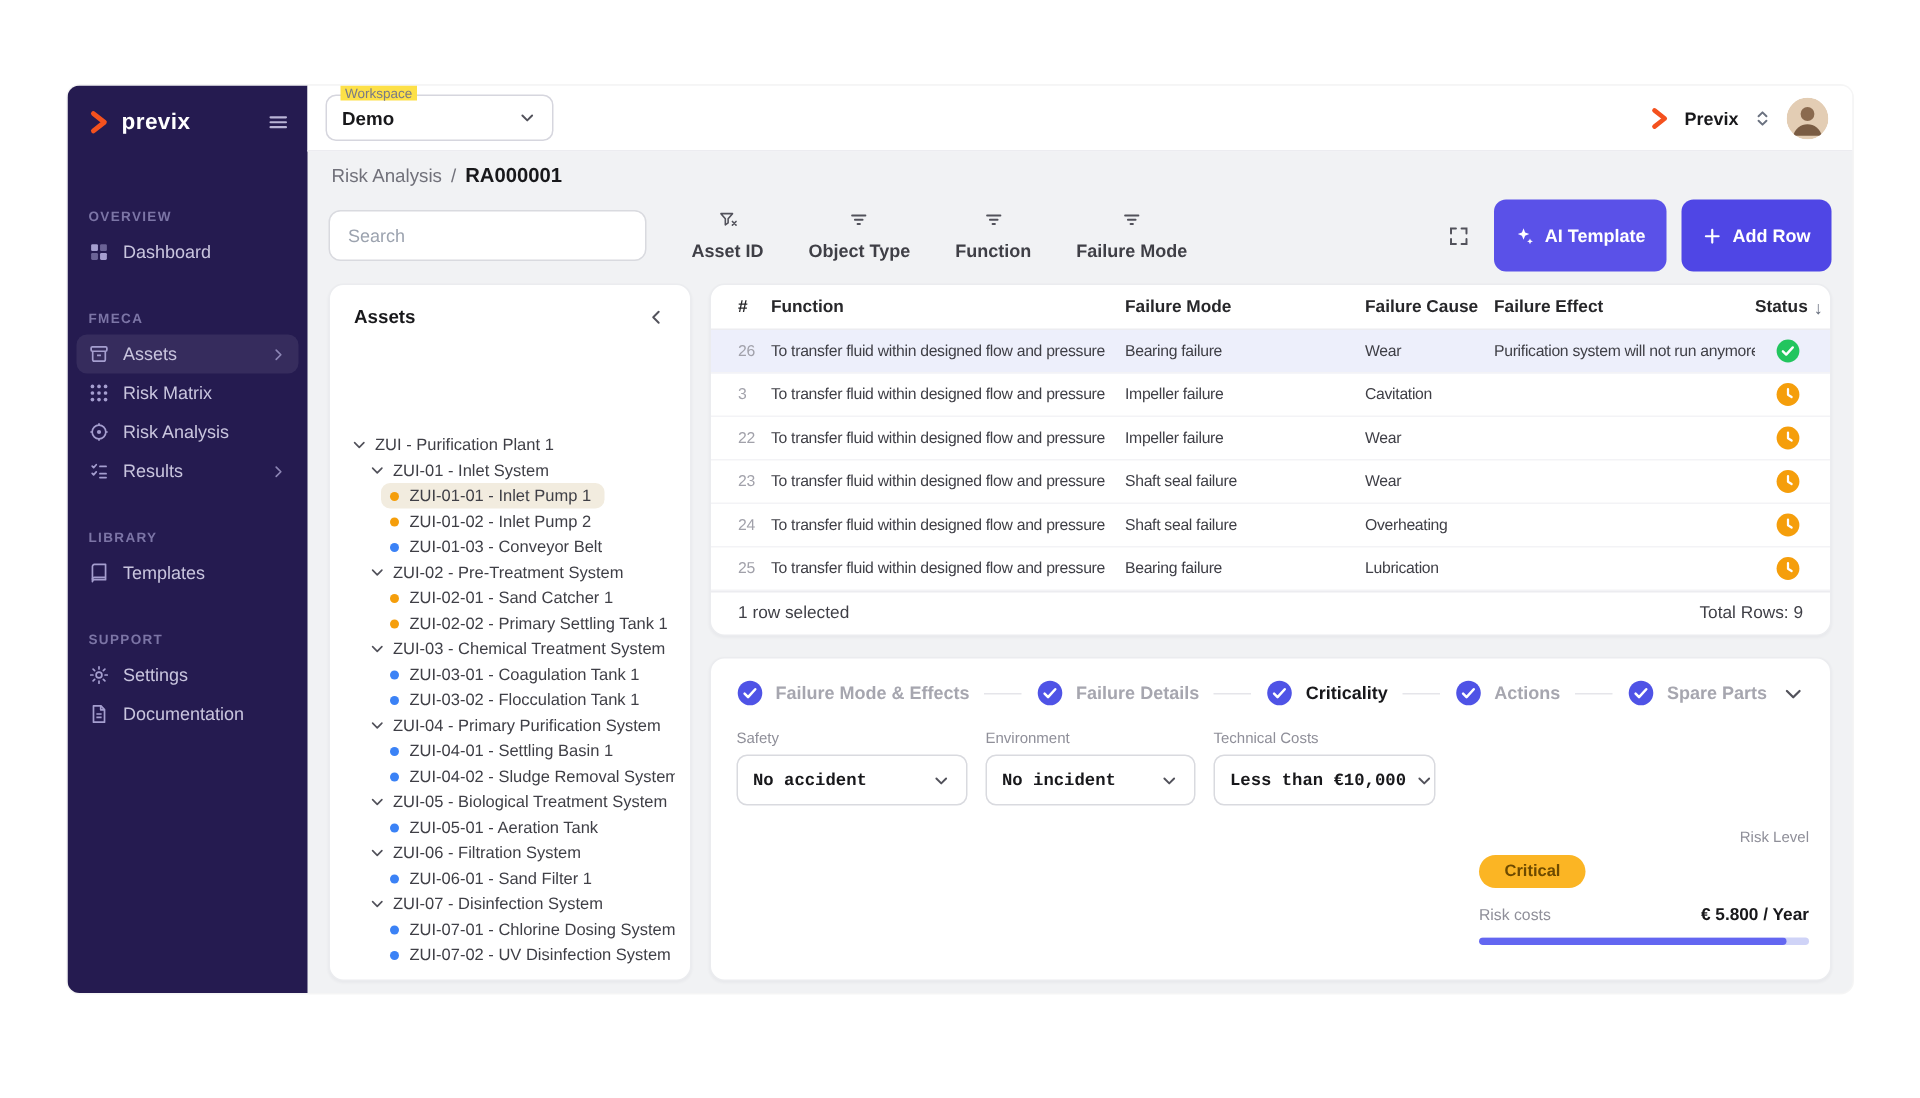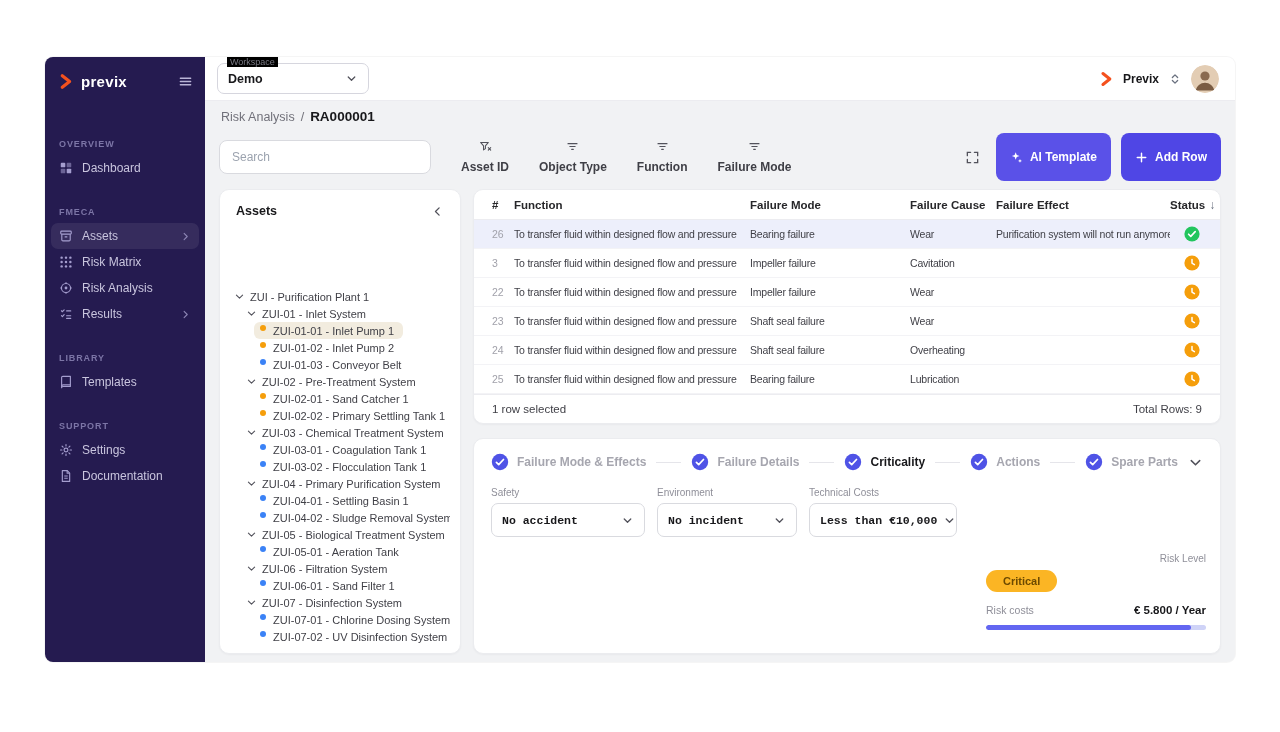--- a/index.html
+++ b/index.html
@@ -22,21 +22,21 @@
   .nav-item { height:26px; margin:0 6px; padding:0 8px; display:flex; align-items:center; gap:9px; color:#c9c5de; font-size:12px; border-radius:7px; cursor:pointer; }
   .nav-item.active { background:rgba(255,255,255,.08); }
   .nav-item .icon { width:14px; height:14px; color:#a59ecf; flex-shrink:0; }
   .nav-label { flex:1; white-space:nowrap; }
   .nav-item .chev { width:11px; height:11px; color:#8d86b5; }
 
   
   .main { flex:1; display:flex; flex-direction:column; min-width:0; }
   .topbar { height:44px; background:#fff; border-bottom:1px solid #ececf0; display:flex; align-items:center; justify-content:space-between; padding:0 16px 0 12px; flex-shrink:0; }
   .ws { position:relative; width:152px; height:31px; border:1px solid #d6d6de; border-radius:7px; display:flex; align-items:center; padding:0 10px; gap:8px; background:#fff; cursor:pointer; }
-  .ws-label { position:absolute; top:-7px; left:9px; font-size:9px; color:#7a7a85; background:#000000; padding:0 3px; }
+  .ws-label { position:absolute; top:-7px; left:9px; font-size:9px; color:#7a7a85; background:#fde047; padding:0 3px; }
   .ws-value { flex:1; font-size:12.5px; font-weight:700; }
   .caret { width:13px; height:13px; color:#52525b; flex-shrink:0; }
   .top-right { display:flex; align-items:center; gap:9px; }
   .acct-logo { width:16px; height:16px; }
   .acct-name { font-size:12px; font-weight:700; }
   .updown { width:14px; height:14px; color:#6b7280; cursor:pointer; }
   .avatar { width:28px; height:28px; border-radius:50%; overflow:hidden; cursor:pointer; flex-shrink:0; }
   .avatar svg { width:100%; height:100%; display:block; }
 
   
@@ -66,21 +66,21 @@
   .assets-head { display:flex; align-items:center; justify-content:space-between; padding:4px 6px 0; }
   .assets-title { font-size:12.5px; font-weight:700; }
   .collapse { width:13px; height:13px; color:#52525b; cursor:pointer; }
   .tree { margin-top:70px; overflow:hidden; }
   .tree-row { height:17px; display:flex; align-items:center; }
   .tree-row.lvl0 { padding-left:4px; }
   .tree-row.lvl1 { padding-left:16px; }
   .tree-row.lvl2 { padding-left:24px; }
   .tree-chev { width:11px; height:11px; color:#52525b; margin-right:5px; flex-shrink:0; }
   .tree-label { font-size:11px; color:#3f3f46; white-space:nowrap; }
-  .leaf-wrap { display:inline-flex; align-items:flex-start; gap:7px; padding:2.5px 9px 2.5px 6px; border-radius:6px; }
+  .leaf-wrap { display:inline-flex; align-items:center; gap:7px; padding:2.5px 9px 2.5px 6px; border-radius:6px; }
   .leaf-wrap.selected { background:#f2ecdf; }
   .dot { width:6px; height:6px; border-radius:50%; flex-shrink:0; }
   .dot.orange { background:#f59e0b; }
   .dot.blue { background:#3b82f6; }
 
   
   .right-col { flex:1; display:flex; flex-direction:column; gap:14px; min-width:0; }
   .table-card { height:235px; flex-shrink:0; display:flex; flex-direction:column; overflow:hidden; }
   .tgrid { display:grid; grid-template-columns:22px 236px 160px 86px 174px 1fr; align-items:center; padding-left:18px; }
   .thead { height:30px; border-bottom:1px solid #ececf0; flex-shrink:0; }

